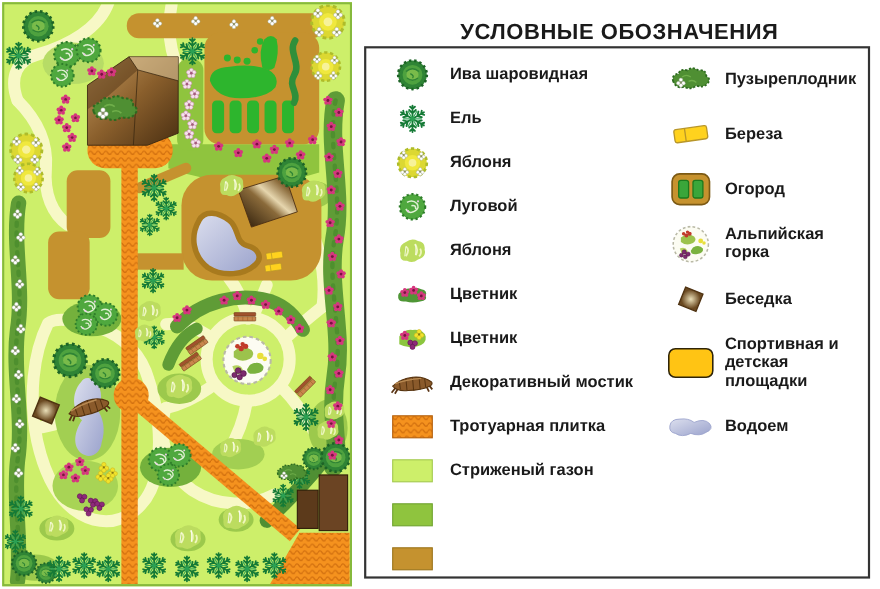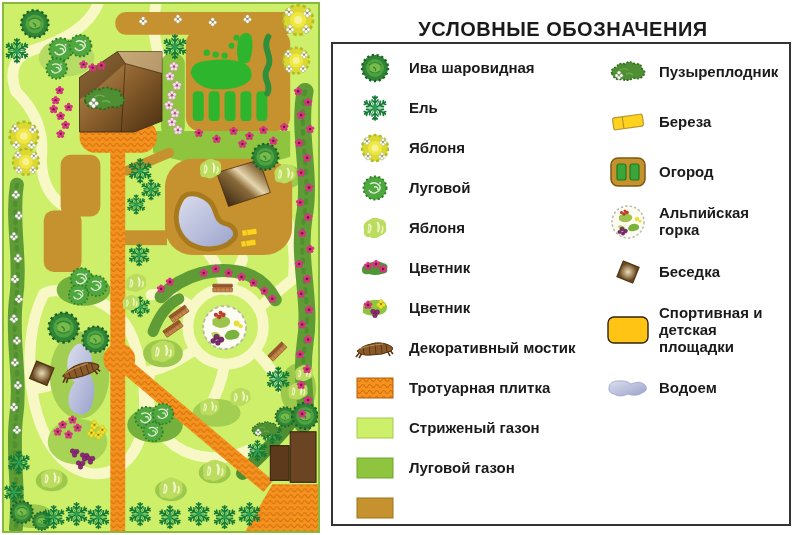--- a/index.html
+++ b/index.html
@@ -570,21 +570,20 @@
     <svg class="licon" viewBox="-23 -17 46 34">
           <use href="#sym-lawn_trim"></use>
         </svg>
     <div class="llabel">Стриженый газон</div>
   </div>
 
   <div class="lrow">
     <svg class="licon" viewBox="-23 -17 46 34">
           <use href="#sym-lawn_meadow"></use>
         </svg>
-    <div class="llabel">Луговой газон</div>
   </div>
 
   <div class="lrow">
     <svg class="licon" viewBox="-23 -17 46 34">
           <use href="#sym-stone"></use>
         </svg>
   </div>
 </div>
   <div class="lcol right">
   <div class="lrow">

